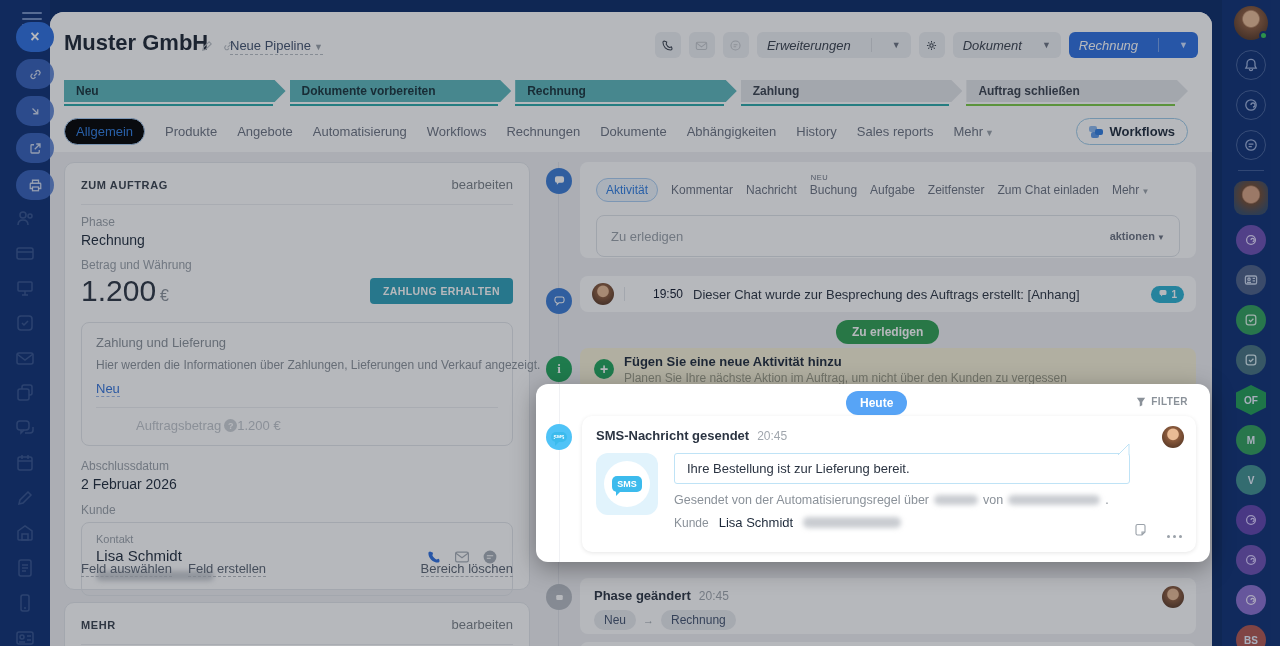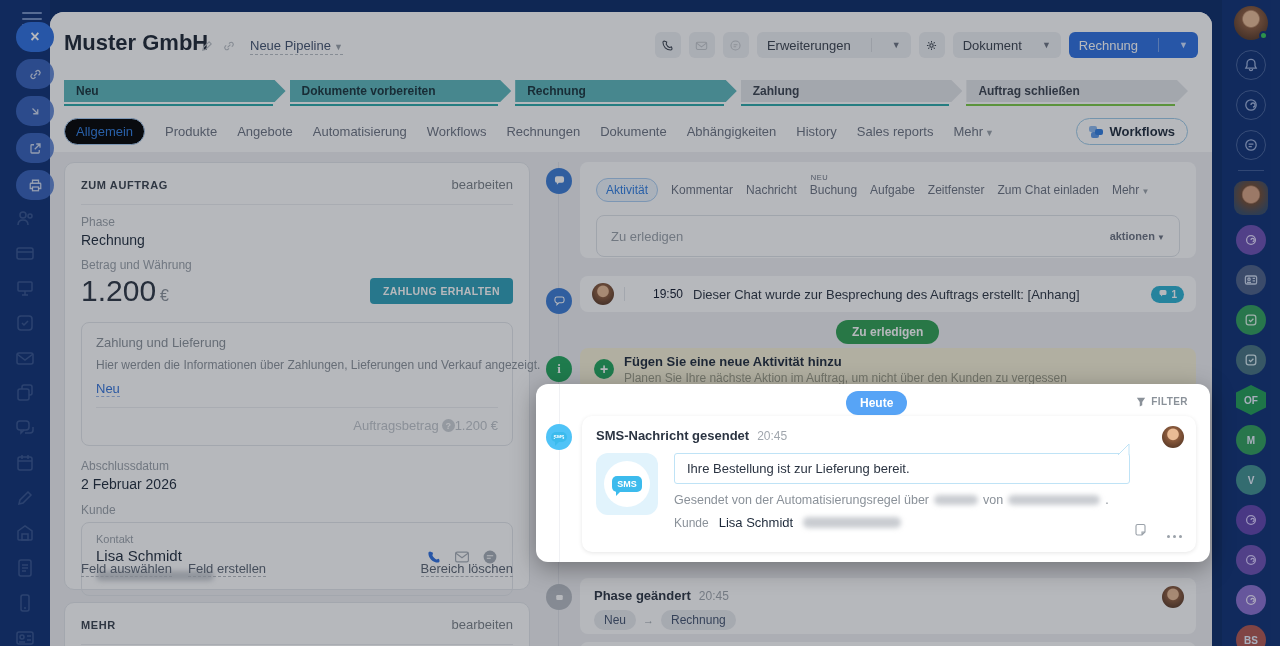--- a/index.html
+++ b/index.html
@@ -30,28 +30,28 @@
   .avatar-man { width:34px; height:34px; border-radius:9px; background:radial-gradient(circle at 50% 40%, #d8a282 30%, #6e4a33 36%, #394a63 75%); flex:none; }
   .hex { width:30px; height:30px; clip-path:polygon(50% 0,100% 25%,100% 75%,50% 100%,0 75%,0 25%); border-radius:0; }
 
   
   .modal { position:absolute; left:50px; top:12px; width:1162px; height:634px; background:#fff; border-radius:14px 14px 0 0; overflow:hidden; z-index:5; }
 
   .hdr { position:absolute; left:0; top:0; width:100%; height:58px; background:#fff; }
   .title { position:absolute; left:14px; top:18px; font-size:22px; font-weight:bold; color:#1c2533; }
   .title-icons { position:absolute; left:150px; top:27px; display:flex; gap:8px; color:#b9bec4; }
   .title-icons svg { width:14px; height:14px; stroke:currentColor; fill:none; stroke-width:1.6; }
-  .pipe-sel { position:absolute; left:200px; top:26px; font-size:13px; color:#42526e; border-bottom:1px dashed #b9bec4; padding-bottom:1px; cursor:pointer; }
+  .pipe-sel { position:absolute; left:180px; top:26px; font-size:13px; color:#42526e; border-bottom:1px dashed #b9bec4; padding-bottom:1px; cursor:pointer; }
   .pipe-sel .chev { color:#9aa1a9; font-size:9px; margin-left:3px; }
 
   .hdr-right { position:absolute; right:14px; top:20px; display:flex; align-items:center; gap:8px; }
   .rbtn { height:26px; min-width:26px; border-radius:6px; background:#eef0f3; display:flex; align-items:center; justify-content:center; color:#39414d; cursor:pointer; }
   .rbtn svg { width:13px; height:13px; stroke:currentColor; fill:none; stroke-width:1.6; }
   .rbtn.faded { color:#c3c7cc; }
-  .split { padding:0 10px; font-size:13px; gap:20px; }
+  .split { padding:0 10px; font-size:13px; gap:20px;font-style:italic; }
   .split .chev, .blue .chev { font-size:9px; color:#6b7280; }
   .vdiv { width:1px; height:14px; background:#d7dadf; }
   .blue { background:#2d6fe0; color:#fff; }
   .blue .chev { color:#cfe0ff; }
 
   
   .pipeline { position:absolute; left:14px; top:68px; width:1124px; height:26px; display:flex; gap:4px; }
   .stage { flex:1; position:relative; }
   .stage .bar { height:22px; display:flex; align-items:center; padding-left:12px; font-size:12px; font-weight:bold; clip-path:polygon(0 0, calc(100% - 11px) 0, 100% 50%, calc(100% - 11px) 100%, 0 100%); }
   .stage.done .bar { background:#5cb7bb; color:#17323a; }
@@ -83,21 +83,21 @@
   .fvalue { font-size:14px; color:#1e2a3a; margin-top:3px; }
   .amount-row { display:flex; align-items:flex-end; justify-content:space-between; margin-top:2px; }
   .big-amount { font-size:30px; color:#2b3442; font-weight:500; }
   .big-amount .cur { font-size:16px; color:#8a9199; font-weight:normal; margin-left:4px; }
   .teal-btn { background:#2da0b8; color:#fff; font-size:10.5px; font-weight:bold; letter-spacing:.4px; border:none; border-radius:4px; padding:7px 13px; margin-bottom:4px; cursor:pointer; }
   .inner-card { border:1px solid #e4e6ea; border-radius:8px; padding:12px 14px; margin-top:14px; }
   .ic-title { font-size:13px; color:#8a9199; }
   .ic-desc { font-size:12px; color:#8a9199; margin-top:8px; white-space:nowrap; }
   .link-dashed { font-size:13px; color:#3272d9; border-bottom:1px dashed #9db9e8; display:inline-block; margin-top:9px; cursor:pointer; }
   .ic-div { height:1px; background:#eceef1; margin:10px 0; }
-  .ob-row { display:flex; justify-content:flex-end; align-items:center;margin-left:40px; }
+  .ob-row { display:flex; justify-content:flex-start; align-items:center;margin-left:40px; }
   .ob-label { font-size:13px; color:#c0c5cb; display:flex; align-items:center; gap:3px; }
   .qmark { width:13px; height:13px; border-radius:50%; background:#cdd1d6; color:#fff; font-size:9px; font-weight:bold; display:inline-flex; align-items:center; justify-content:center; }
   .ob-val { font-size:13px; color:#c0c5cb; }
   .contact-card { border:1px solid #e4e6ea; border-radius:8px; padding:10px 14px; margin-top:5px; position:relative; height:74px; }
   .c-label { font-size:11px; color:#9aa1a9; }
   .c-name { font-size:15px; color:#1e2a3a; margin-top:2px; }
   .blurbar { background:#c9ccd1; border-radius:5px; filter:blur(2.5px); display:inline-block; }
   .contact-icons { position:absolute; right:14px; top:26px; display:flex; gap:12px; align-items:center; }
   .contact-icons svg { width:16px; height:16px; }
   .panel-links { position:absolute; left:16px; right:16px; bottom:12px; display:flex; gap:16px; font-size:13px; color:#5a6472; }

